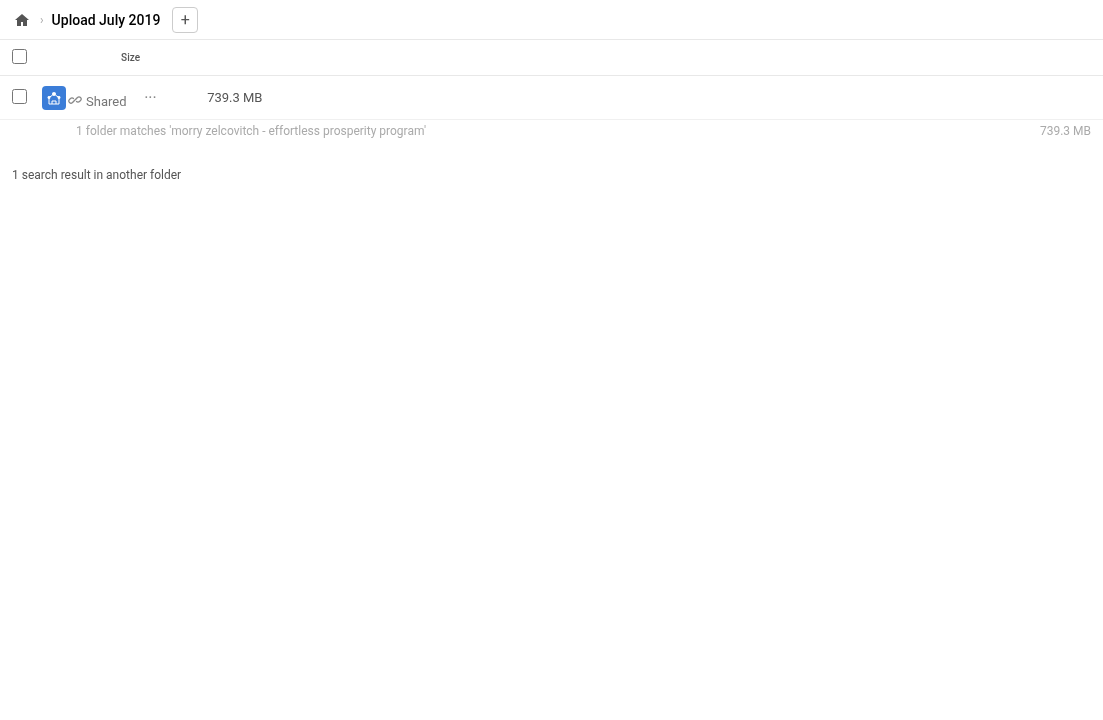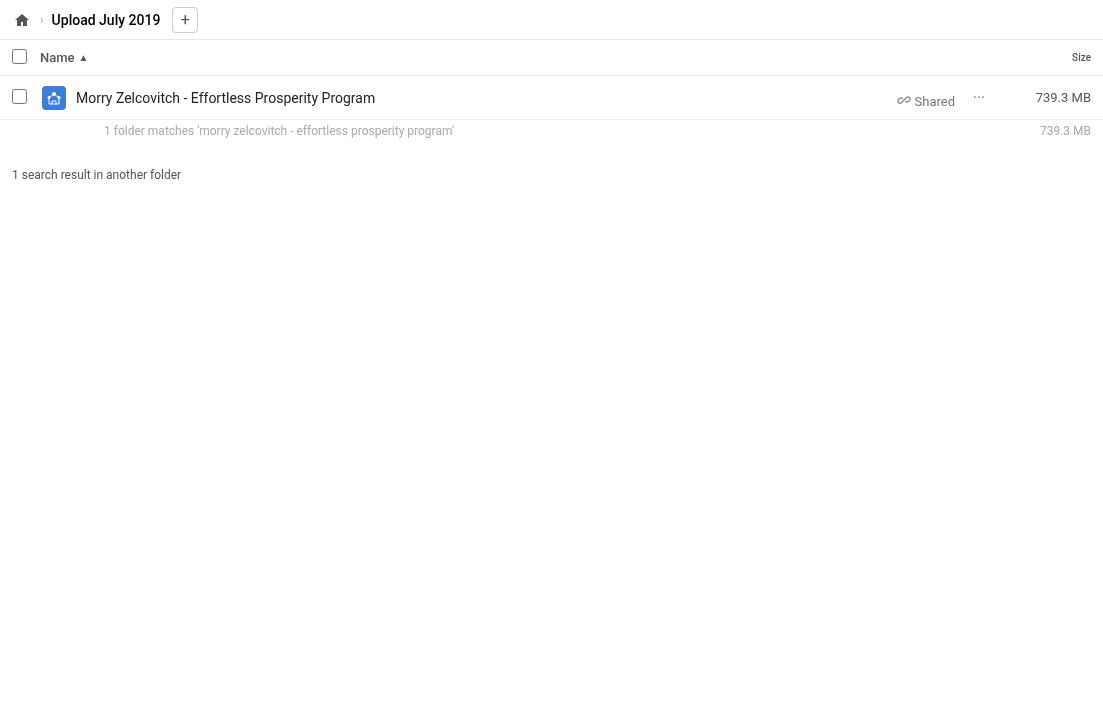--- a/index.html
+++ b/index.html
@@ -187,21 +187,21 @@
       width: 100px;
       text-align: right;
       font-size: 13px;
       color: #555;
     }
 
     
     .info-row {
       display: flex;
       align-items: center;
-      padding: 4px 12px 8px 104px;
+      padding: 4px 12px 8px 76px;
       font-size: 12px;
       color: #aaa;
     }
 
     .info-row-size {
       margin-left: auto;
       font-size: 12px;
       color: #aaa;
       padding-right: 0;
     }
@@ -234,45 +234,40 @@
     </svg>
   </div>
   <span class="breadcrumb-chevron">›</span>
   <span class="breadcrumb-label">Upload July 2019</span>
   <div class="add-btn">+</div>
 </div>
 
 <div class="column-header">
   <div class="col-checkbox">
     <input type="checkbox" style="">
-  </div>
-  <div class="col-name">
-    <span>Name</span>
-    <span class="sort-arrow">▲</span>
   </div>
   <div class="col-size">Size</div>
 </div>
 
 <div class="file-row">
   <div class="row-checkbox">
     <input type="checkbox" style="">
   </div>
   <div class="row-icon">
     <div class="folder-icon-shared">
       <svg width="14" height="14" viewBox="0 0 14 14" fill="none" xmlns="http://www.w3.org/2000/svg">
         <path d="M9 3C9 4.10457 8.10457 5 7 5C5.89543 5 5 4.10457 5 3C5 1.89543 5.89543 1 7 1C8.10457 1 9 1.89543 9 3Z" fill="white"></path>
         <path d="M3.5 6.5C3.5 7.32843 2.82843 8 2 8C1.17157 8 0.5 7.32843 0.5 6.5C0.5 5.67157 1.17157 5 2 5C2.82843 5 3.5 5.67157 3.5 6.5Z" fill="white"></path>
         <path d="M13.5 6.5C13.5 7.32843 12.8284 8 12 8C11.1716 8 10.5 7.32843 10.5 6.5C10.5 5.67157 11.1716 5 12 5C12.8284 5 13.5 5.67157 13.5 6.5Z" fill="white"></path>
         <path d="M5.5 4.2L3 5.8M8.5 4.2L11 5.8" stroke="white" stroke-width="1"></path>
         <path d="M2 8V13H12V8" stroke="white" stroke-width="1" fill="none"></path>
         <path d="M5 13V10H9V13" stroke="white" stroke-width="1" fill="none"></path>
       </svg>
     </div>
   </div>
-  <div class="row-name">Morry Zelcovitch - Effortless Prosperity Program</div>
   <div class="row-actions">
     <div class="shared-badge">
       <span class="shared-icon">
         <svg width="14" height="14" viewBox="0 0 14 14" fill="none" xmlns="http://www.w3.org/2000/svg">
           <path d="M8.5 5.5L9.5 4.5C10.3284 3.67157 11.6716 3.67157 12.5 4.5C13.3284 5.32843 13.3284 6.67157 12.5 7.5L11.5 8.5C10.6716 9.32843 9.32843 9.32843 8.5 8.5" stroke="#888" stroke-width="1.2" stroke-linecap="round"></path>
           <path d="M5.5 8.5L4.5 9.5C3.67157 10.3284 2.32843 10.3284 1.5 9.5C0.671573 8.67157 0.671573 7.32843 1.5 6.5L2.5 5.5C3.32843 4.67157 4.67157 4.67157 5.5 5.5" stroke="#888" stroke-width="1.2" stroke-linecap="round"></path>
           <path d="M5.5 8.5L8.5 5.5" stroke="#888" stroke-width="1.2" stroke-linecap="round"></path>
         </svg>
       </span>
       <span>Shared</span>

